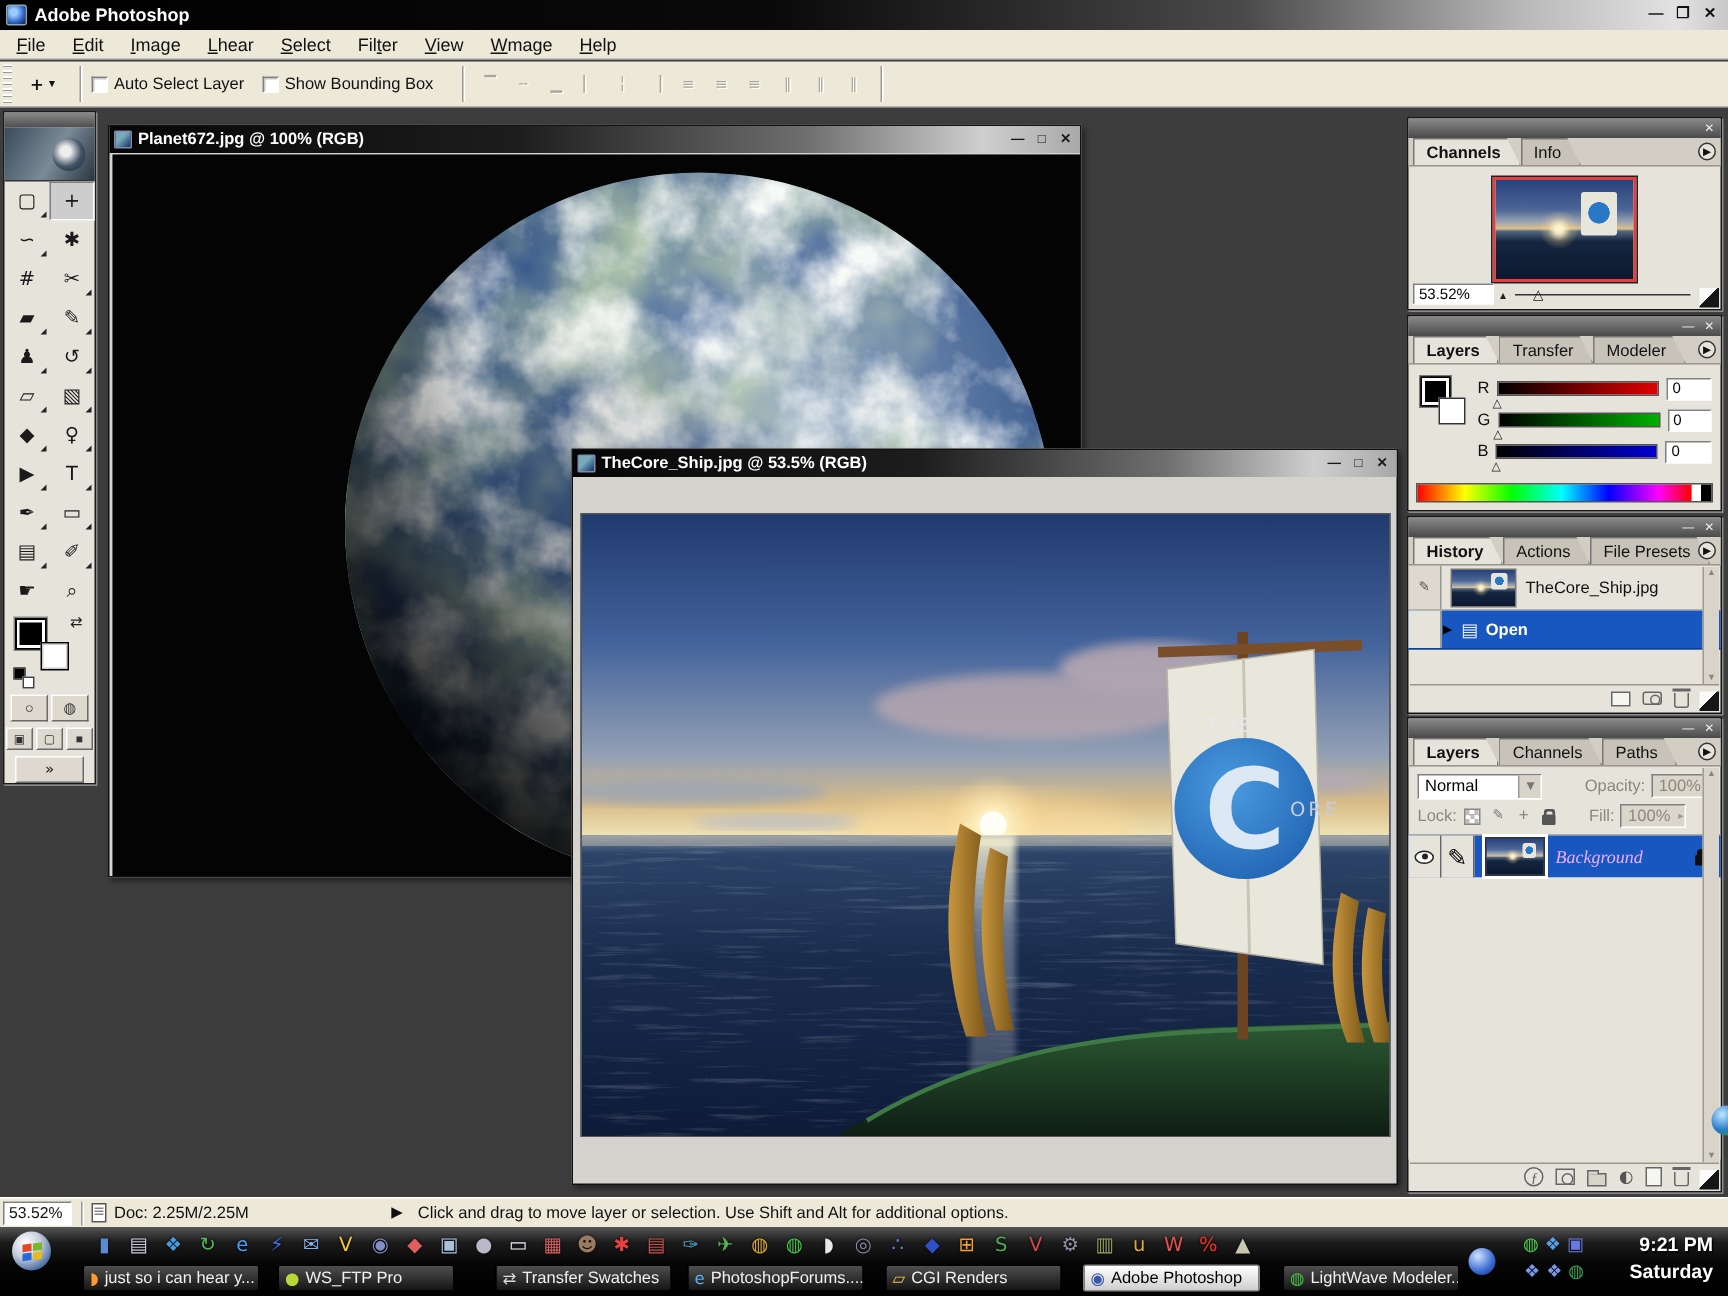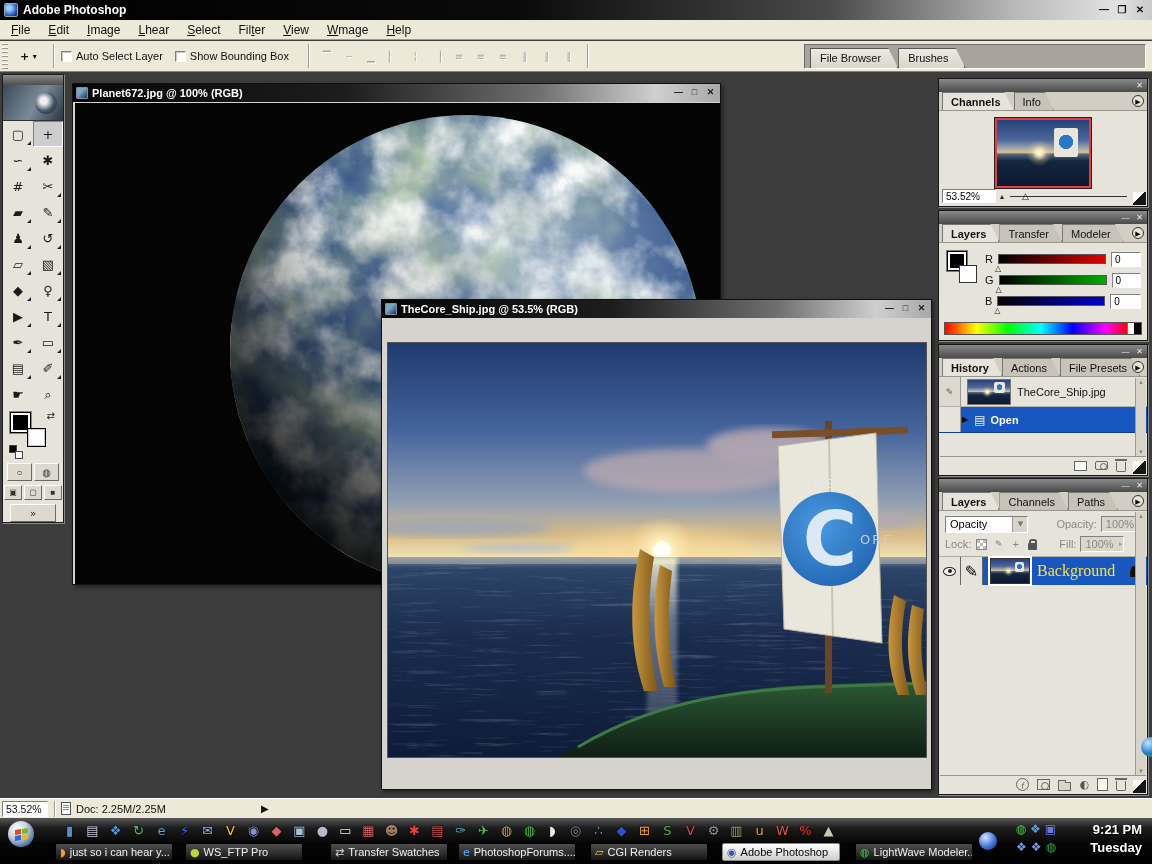--- a/index.html
+++ b/index.html
@@ -170,21 +170,21 @@
     background:repeating-conic-gradient(#fff 0 25%,#bbb 0 50%);background-size:6px 6px;}
   .mlock{width:9px;height:7px;background:#555;border-radius:1px;position:relative;margin-top:5px;}
   .mlock::before{content:"";position:absolute;left:1px;top:-4px;width:4px;height:4px;border:2px solid #555;border-bottom:none;border-radius:3px 3px 0 0;}
   .mlock.dark, .mlock.dark::before{background:#0e0e0e;border-color:#0e0e0e;}
   .mlock.dark{background:#0e0e0e;}
   #layer-row{height:28px;background:#1857C0;display:flex;align-items:center;}
   .lcell{width:22px;height:100%;background:#E6E3DA;border-right:1px solid #666;display:flex;align-items:center;justify-content:center;}
   .eye{width:13px;height:9px;border:1px solid #222;border-radius:50%;position:relative;background:#fdfdf8;}
   .eye::after{content:"";position:absolute;left:3.5px;top:1.5px;width:4px;height:4px;background:#222;border-radius:50%;}
   #layer-thumb{width:40px;height:26px;margin:0 7px;outline:2px solid #fff;border:1px solid #333;}
-  #layer-name{font-family:"Liberation Serif",serif;font-size:16px;color:#fde047;}
+  #layer-name{font-family:"Liberation Serif",serif;font-style:italic;font-size:12px;color:#f0abfc;}
   #layers-empty{height:188px;background:#E6E3DA;}
   .fxcirc{width:13px;height:13px;border:1px solid #666;border-radius:50%;color:#555;font-size:9px;font-style:italic;
     display:inline-flex;align-items:center;justify-content:center;font-family:"Liberation Serif",serif;}
   .maskic{width:13px;height:11px;border:1px solid #666;position:relative;}
   .maskic::after{content:"";position:absolute;left:2.5px;top:1.5px;width:6px;height:6px;border:1px solid #666;border-radius:50%;}
   .folder{width:13px;height:9px;background:#d8d4c8;border:1px solid #666;position:relative;margin-top:3px;}
   .folder::before{content:"";position:absolute;top:-3px;left:-1px;width:6px;height:2px;background:#d8d4c8;border:1px solid #666;border-bottom:none;}
   .newdoc{width:11px;height:13px;border:1px solid #666;background:#f6f6f0;}
 
   
@@ -292,25 +292,20 @@
       <span class="align-btn glyph">╎</span>
       <span class="align-btn glyph">▕</span>
       <span class="align-btn glyph">≡</span>
       <span class="align-btn glyph">≡</span>
       <span class="align-btn glyph">≡</span>
       <span class="align-btn glyph">∥</span>
       <span class="align-btn glyph">∥</span>
       <span class="align-btn glyph">∥</span>
     </div>
   <div class="vsep"></div>
-  <div id="palette-well">
-
-  <div class="well-tab">File Browser</div>
-      <div class="well-tab">Brushes</div>
-    </div>
 </div>
 
 <div class="abs" id="toolbox">
   <div id="toolbox-header"></div>
   <div id="toolbox-banner"></div>
   <div id="tool-grid">
 
   <div class="tool fly">
         <span class="tool-glyph glyph">▢</span>
       </div>
@@ -660,21 +655,21 @@
   </div>
   <div class="ptabs">
     <div class="ptab active">Layers</div>
     <div class="ptab">Channels</div>
     <div class="ptab">Paths</div>
     <div class="pmenu">▶</div>
   </div>
   <div id="layer-controls">
     <div class="lrow1">
       <div id="blend-select">
-        <span>Opacity</span>
+        <span>Normal</span>
         <span class="dd glyph">▼</span>
       </div>
       <span class="dimlab" style="margin-left:24px;">Opacity:</span>
       <div class="dimbox">
         <span>100%</span>
         <span class="mini glyph">▸</span>
       </div>
     </div>
     <div class="lrow1">
       <span class="dimlab">Lock:</span>
@@ -717,20 +712,21 @@
   </div>
   <div class="grip"></div>
 </div>
 
 <div class="abs" id="statusbar">
   <div id="status-zoom">53.52%</div>
   <div class="ssep"></div>
   <div class="pageicon"></div>
   <span>Doc: 2.25M/2.25M</span>
   <span id="status-arrow" class="glyph">▶</span>
+  <span>Click and drag to move layer or selection. Use Shift and Alt for additional options.</span>
 </div>
 
 <div class="abs" id="taskbar"></div>
 <div id="start-orb">
   <span id="start-flag">
     <i style="background:#e04828;"></i>
       <i style="background:#78b828;"></i>
     <i style="background:#2868d8;"></i>
       <i style="background:#e8b820;"></i>
   </span>
@@ -810,15 +806,15 @@
     <span class="trayic glyph" style="color: rgb(88, 160, 232);">❖</span>
     <span class="trayic glyph" style="color: rgb(104, 120, 224);">▣</span>
   </div>
 <div id="tray2" class="tray-row">
 
 <span class="trayic glyph" style="color: rgb(120, 152, 232);">❖</span>
     <span class="trayic glyph" style="color: rgb(120, 152, 232);">❖</span>
     <span class="trayic glyph" style="color: rgb(56, 168, 88);">◍</span>
   </div>
 <div id="tray-time">9:21 PM</div>
-<div id="tray-day">Tuesday</div>
+<div id="tray-day">Saturday</div>
 
 <div id="desk-globe"></div>
 
 </body></html>

